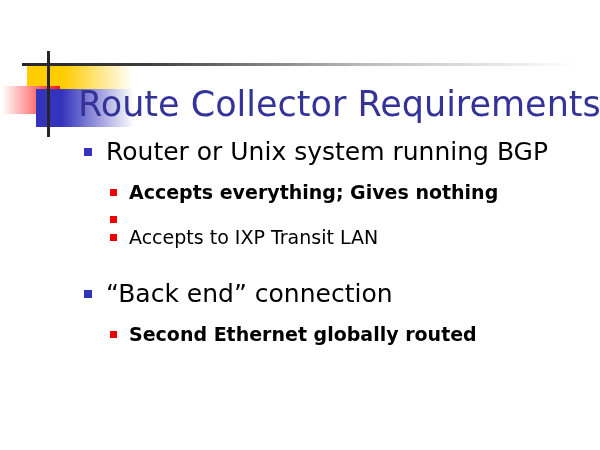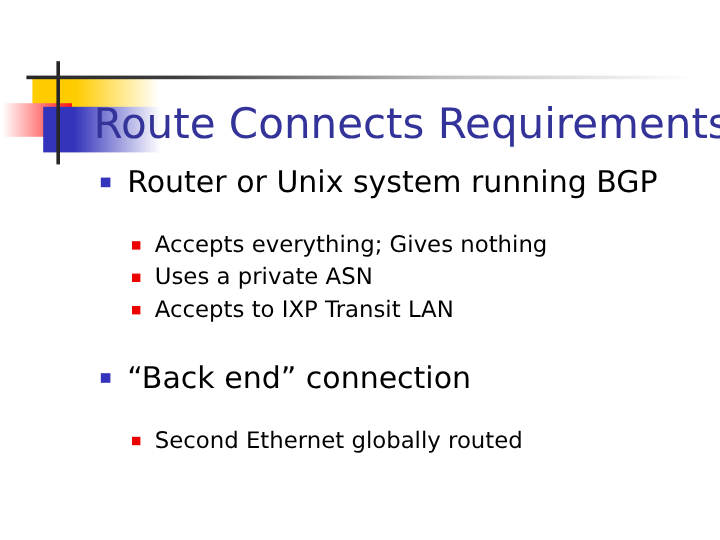--- a/index.html
+++ b/index.html
@@ -120,52 +120,51 @@
     margin-top: 10px;
     margin-right: 12px;
   }
   .bullet-l2 .text {
     font-size: 19px;
     line-height: 26px;
     color: #000000;
     max-width: 400px;
   }
 
-  .group-gap-before { margin-top: 24px; }
+  .group-gap-before { margin-top: 12px; font-weight: bold; }
   .group-gap-after  { margin-top: 28px; }
 </style>
 </head>
 <body>
 
 <div class="logo-motif">
   <div class="block-yellow"></div>
   <div class="block-red"></div>
   <div class="block-blue"></div>
   <div class="rule-vertical"></div>
 </div>
 <div class="rule-horizontal"></div>
 
-<h1 class="slide-title">Route Connects Requirements</h1>
+<h1 class="slide-title">Route Collector Requirements</h1>
 
 <div class="body-content">
 
   <div class="bullet-l1">
     <span class="marker"></span>
     <span class="text">Router or Unix system running BGP</span>
   </div>
 
 
   <div class="bullet-l2 group-gap-before">
     <span class="marker"></span>
     <span class="text">Accepts everything; Gives nothing</span>
   </div>
 
   <div class="bullet-l2">
     <span class="marker"></span>
-    <span class="text">Uses a private ASN</span>
   </div>
 
   <div class="bullet-l2">
     <span class="marker"></span>
     <span class="text">Accepts to IXP Transit LAN</span>
   </div>
 
   <div class="bullet-l1 group-gap-after">
     <span class="marker"></span>
     <span class="text">“Back end” connection</span>

